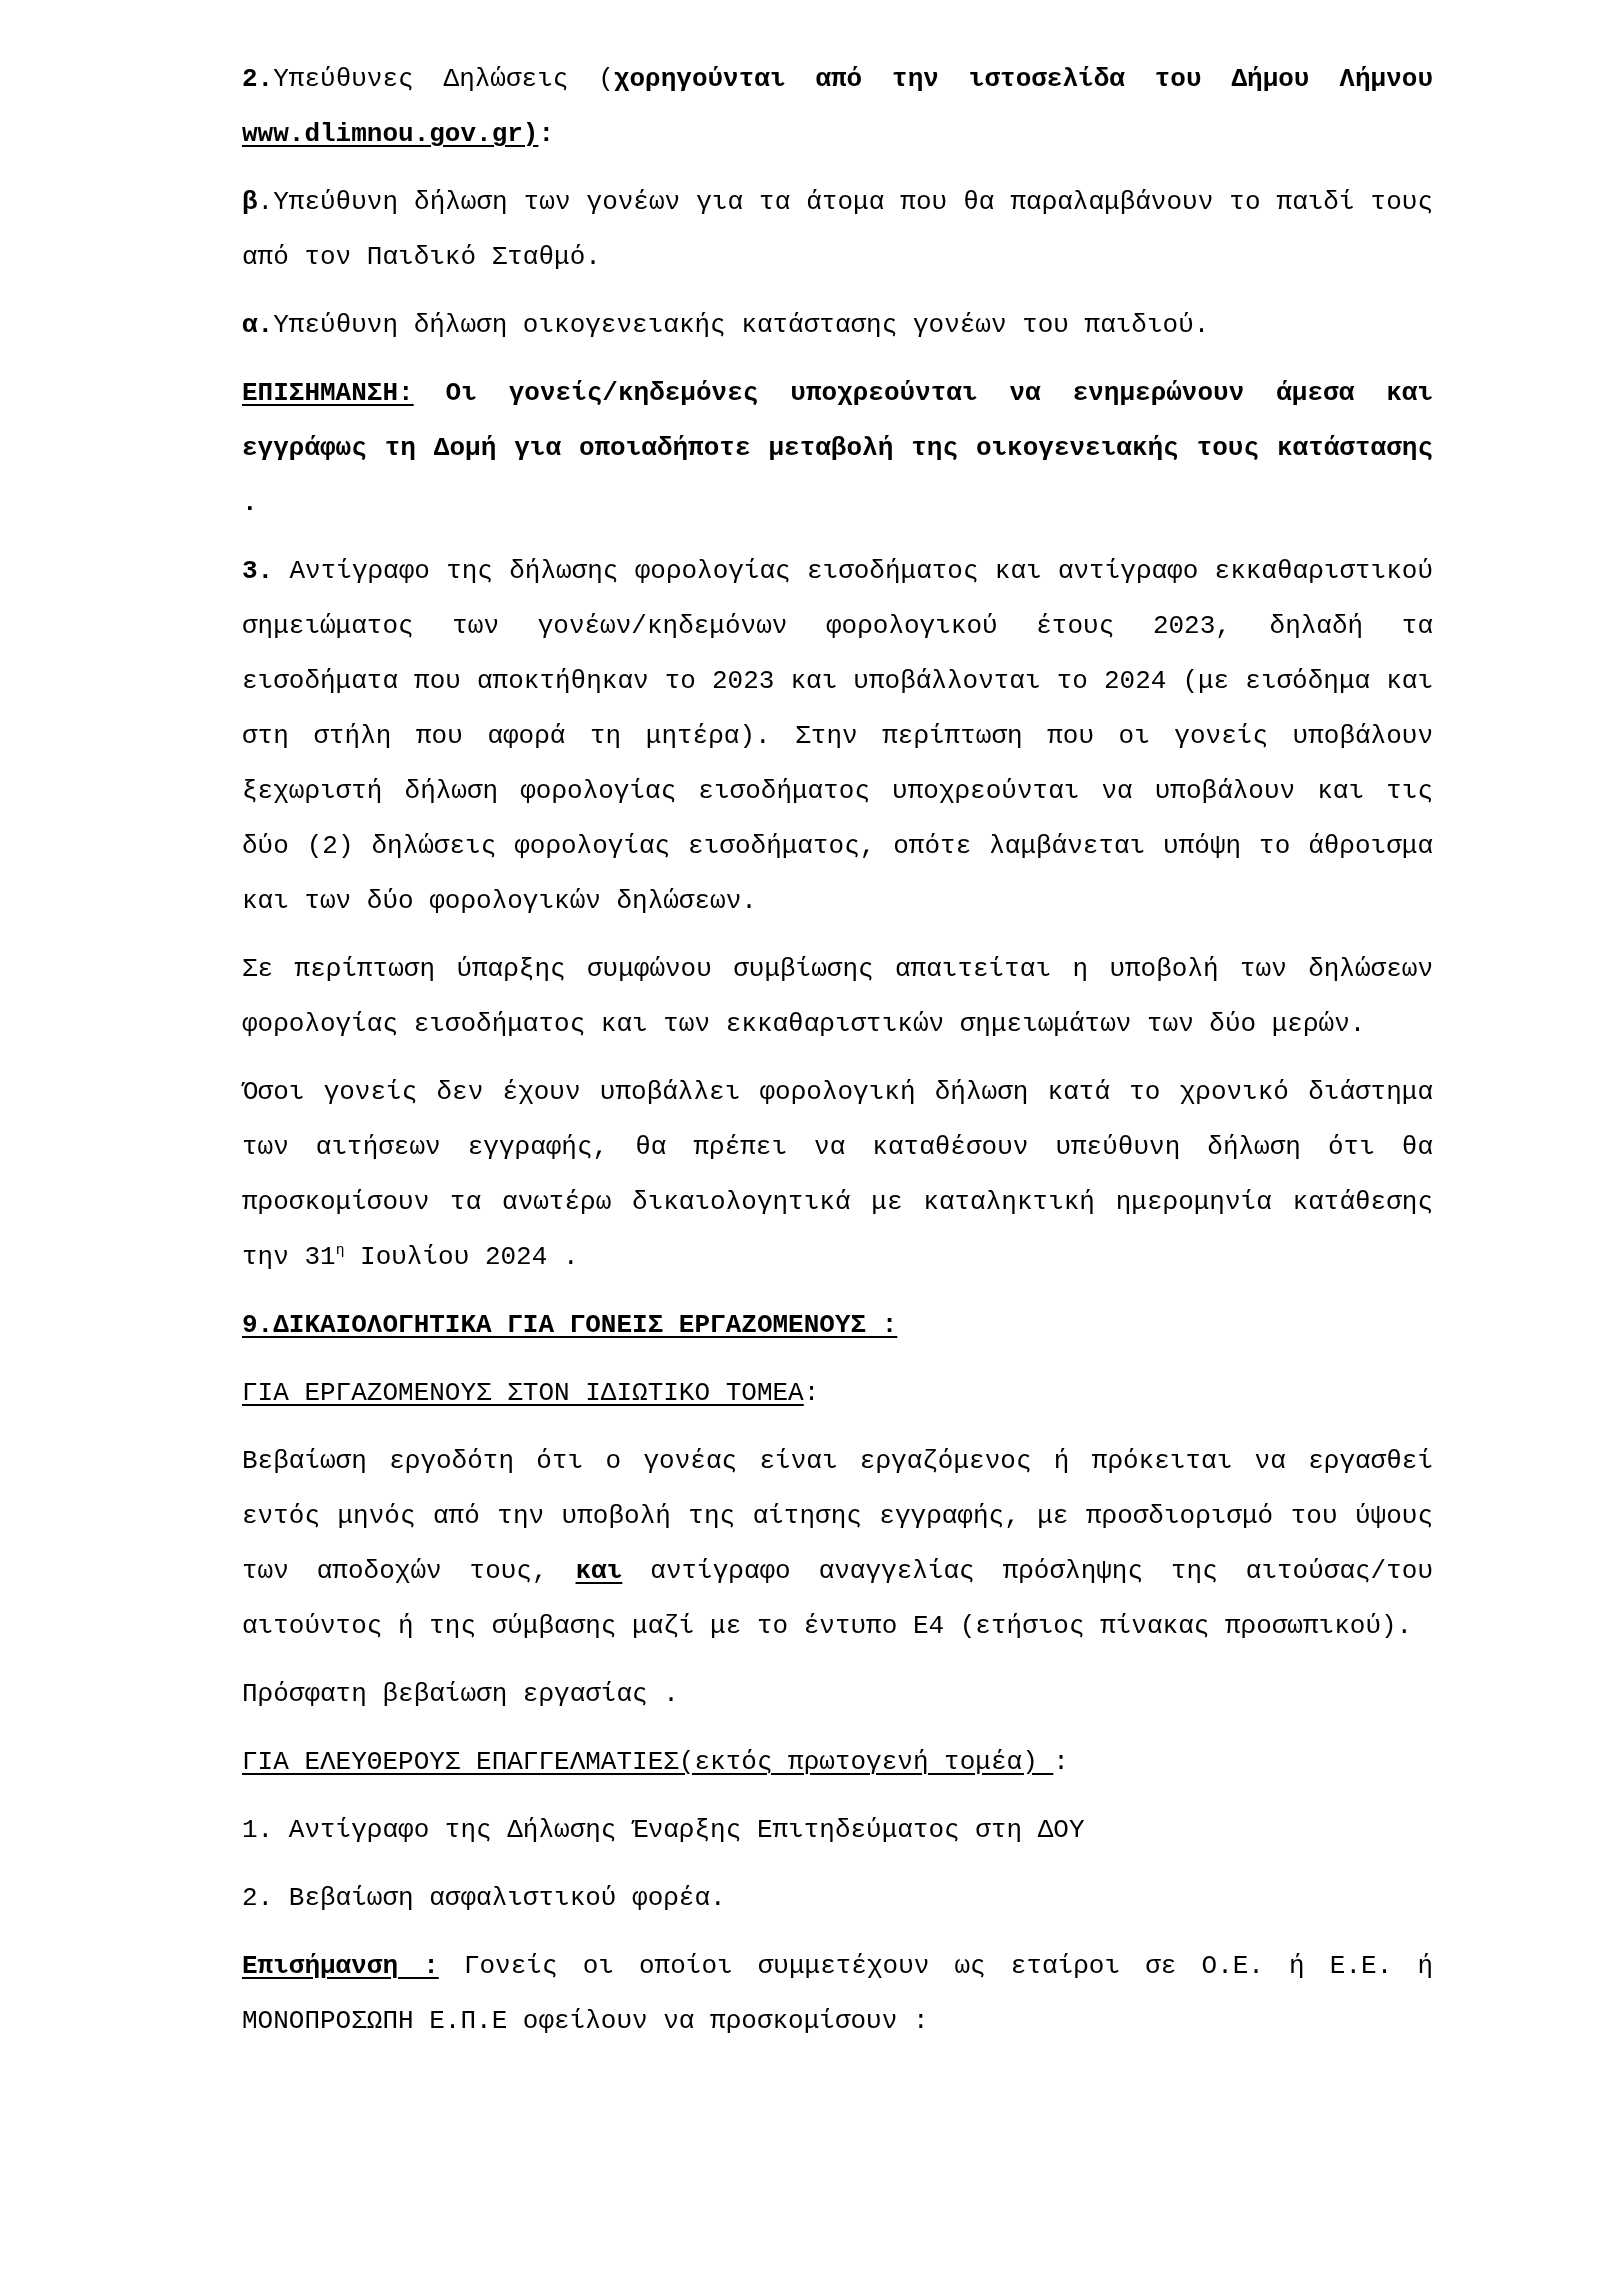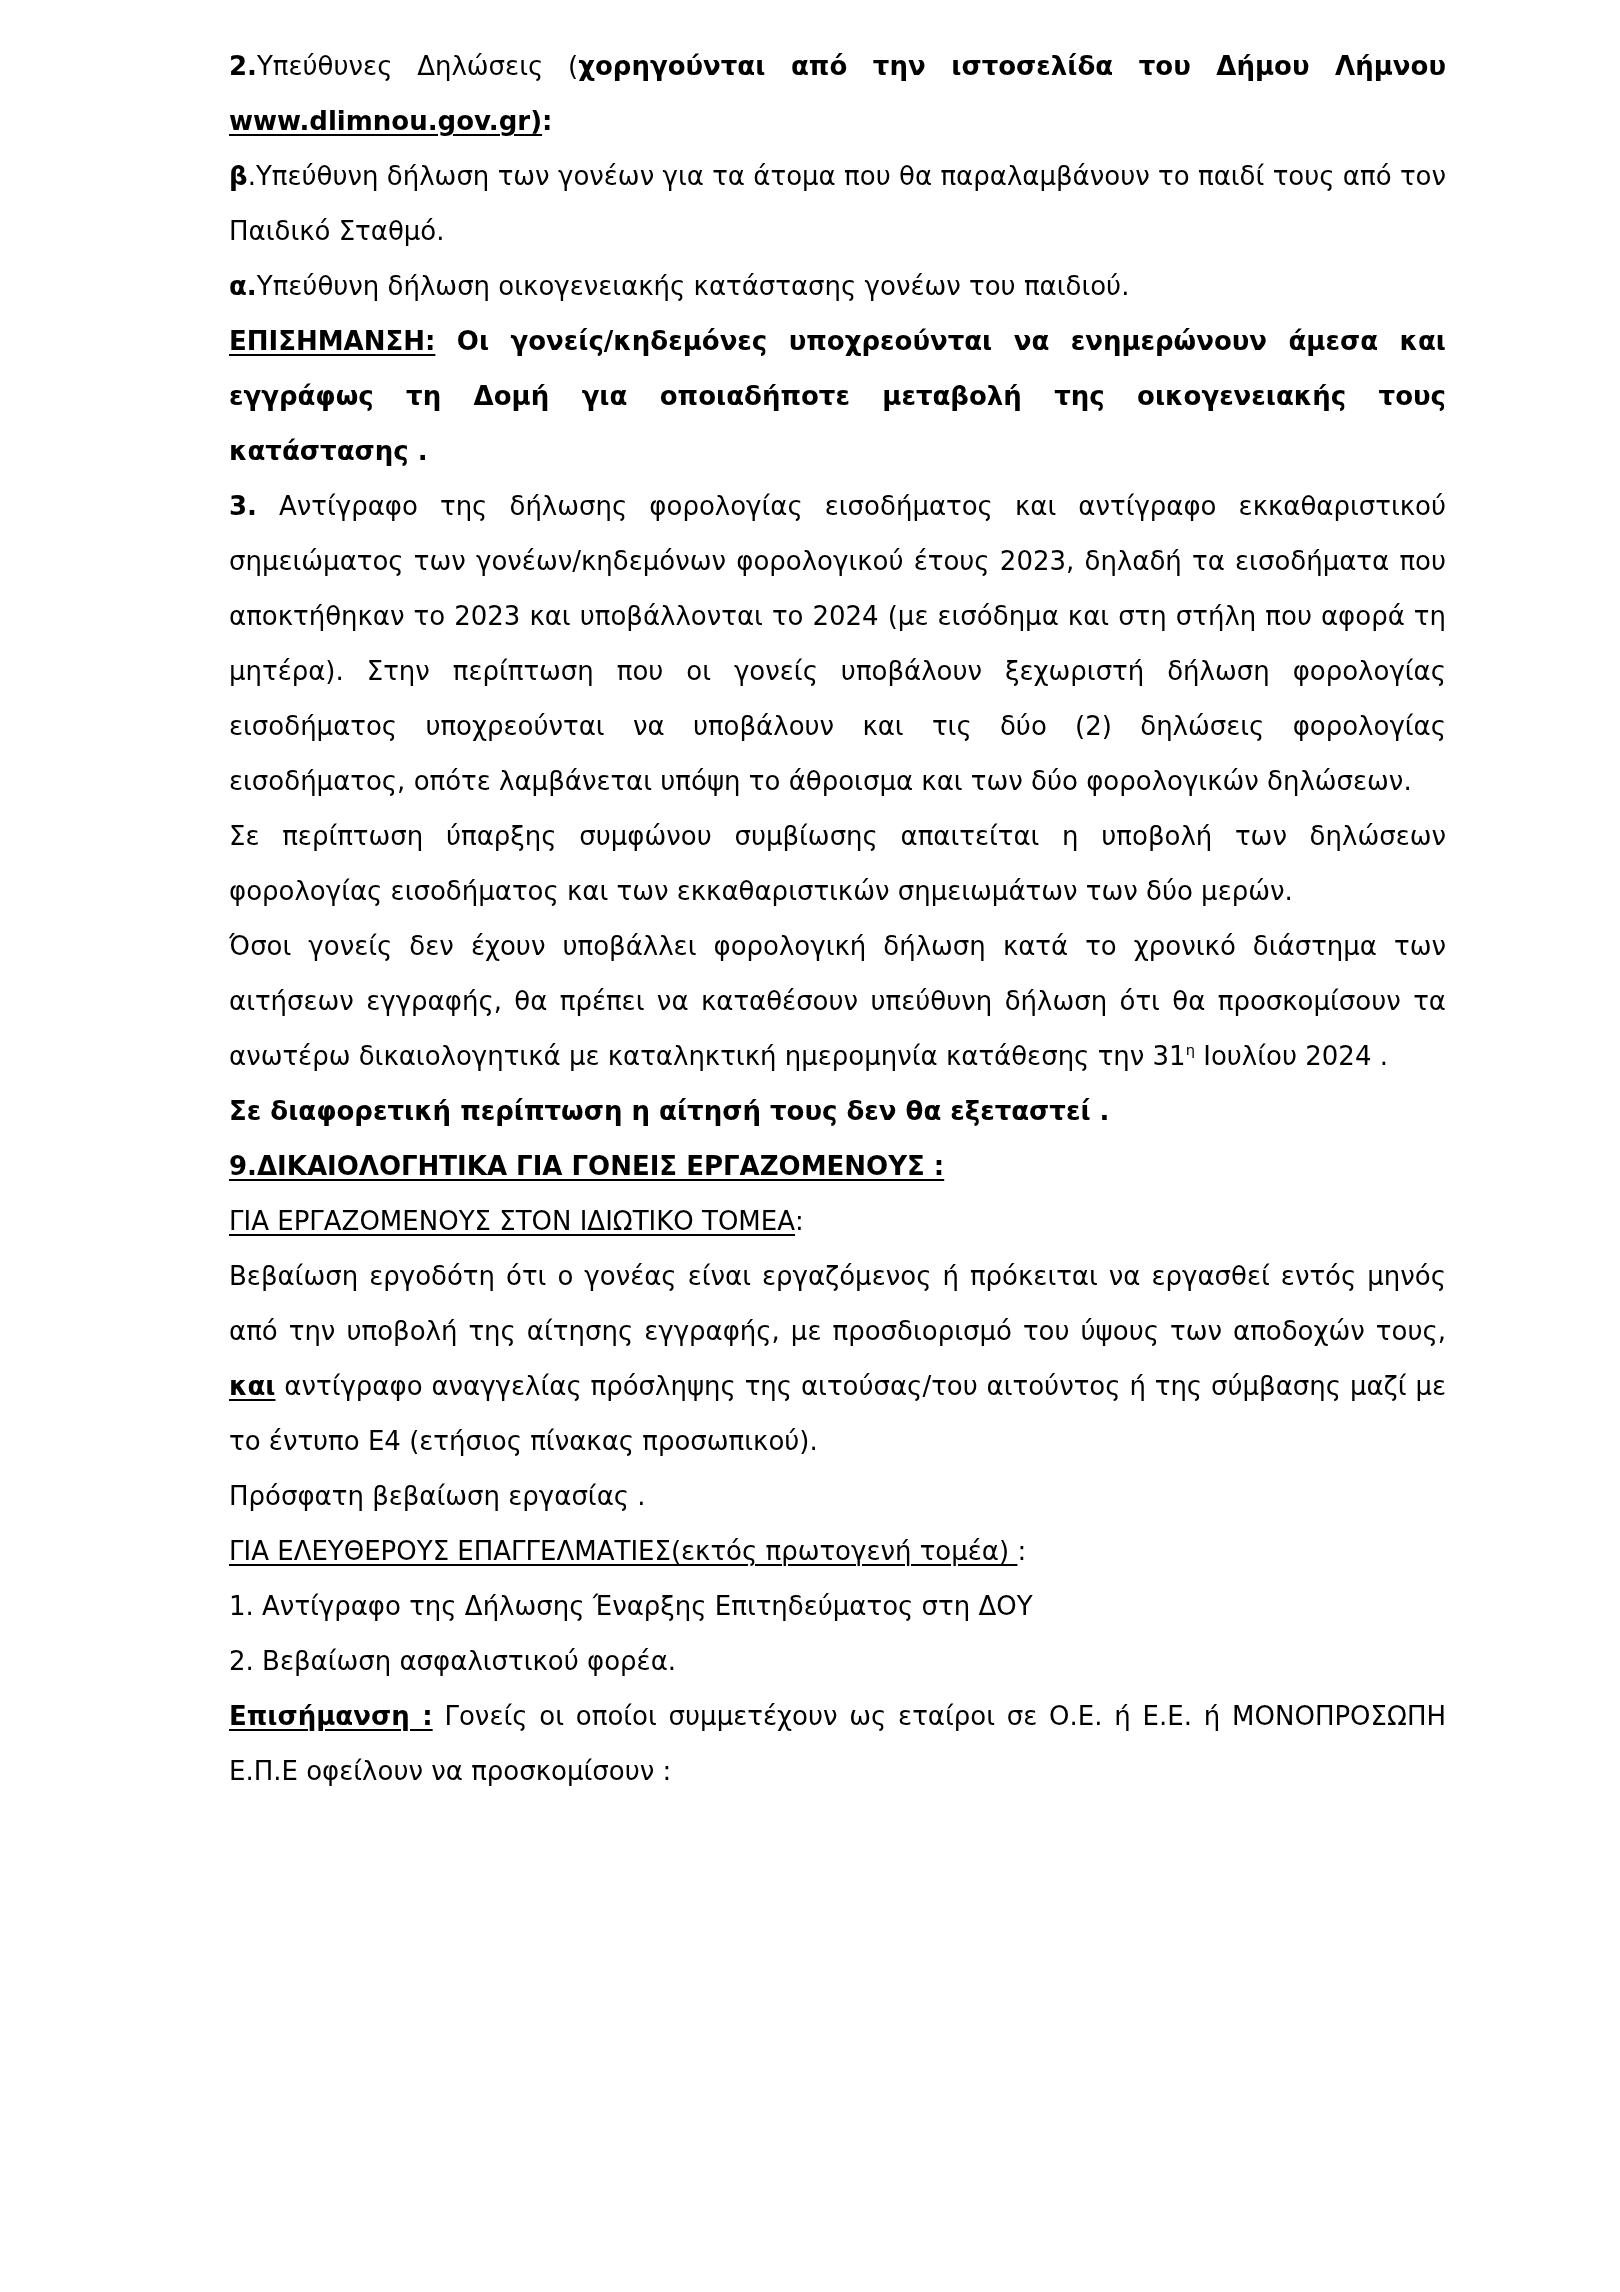--- a/index.html
+++ b/index.html
@@ -7,38 +7,37 @@
   .page {
     position: absolute;
     left: 229px;
     top: 39px;
     width: 1217px;
     font-family: "DejaVu Sans", sans-serif;
     font-size: 26px;
     line-height: 55px;
     color: #000000;
   }
-  .para { margin: 0; padding: 0; text-align: justify; text-align-last: left; }
+  .para { margin: 13px; padding: 0; text-align: justify; text-align-last: left; font-family: Liberation Mono, monospace; }
   .run.b { font-weight: bold; }
   .run.u { text-decoration: underline; text-decoration-thickness: 2px; text-underline-offset: 3.9px; }
   .run.sup { font-size: 14.7px; vertical-align: 9.8px; line-height: 0; }
   .run.link { text-decoration: underline; text-decoration-thickness: 2px; text-underline-offset: 3.9px; color: #000; cursor: pointer; }
 </style>
 </head>
 <body>
 
 <div class="page" id="page">
     <p class="para"><span class="run b">2.</span><span class="run">Υπεύθυνες Δηλώσεις (</span><span class="run b">χορηγούνται  από την ιστοσελίδα του Δήμου Λήμνου </span><a class="run b link">www.dlimnou.gov.gr)</a><span class="run b">:</span></p>
     <p class="para"><span class="run b">β</span><span class="run">.Υπεύθυνη δήλωση των γονέων για τα άτομα που θα παραλαμβάνουν το παιδί τους από τον Παιδικό Σταθμό.</span></p>
     <p class="para"><span class="run b">α.</span><span class="run">Υπεύθυνη δήλωση οικογενειακής κατάστασης γονέων του παιδιού.</span></p>
     <p class="para"><span class="run b u">ΕΠΙΣΗΜΑΝΣΗ:</span><span class="run b"> Οι γονείς/κηδεμόνες υποχρεούνται να ενημερώνουν άμεσα και εγγράφως τη Δομή για οποιαδήποτε μεταβολή της οικογενειακής τους κατάστασης .</span></p>
     <p class="para"><span class="run b">3.</span><span class="run"> Αντίγραφο της δήλωσης φορολογίας εισοδήματος και αντίγραφο εκκαθαριστικού σημειώματος των γονέων/κηδεμόνων φορολογικού έτους 2023, δηλαδή τα εισοδήματα που αποκτήθηκαν το 2023 και υποβάλλονται το 2024 (με εισόδημα και στη στήλη που αφορά τη μητέρα). Στην περίπτωση που οι γονείς υποβάλουν ξεχωριστή δήλωση φορολογίας εισοδήματος υποχρεούνται να υποβάλουν και τις δύο (2) δηλώσεις φορολογίας εισοδήματος, οπότε λαμβάνεται υπόψη το άθροισμα και των δύο φορολογικών δηλώσεων.</span></p>
     <p class="para"><span class="run">Σε περίπτωση ύπαρξης συμφώνου συμβίωσης απαιτείται η υποβολή των δηλώσεων φορολογίας εισοδήματος και των εκκαθαριστικών σημειωμάτων των δύο μερών.</span></p>
     <p class="para"><span class="run">Όσοι γονείς δεν έχουν υποβάλλει φορολογική δήλωση κατά το χρονικό διάστημα των αιτήσεων εγγραφής, θα πρέπει να καταθέσουν υπεύθυνη δήλωση ότι θα προσκομίσουν τα ανωτέρω δικαιολογητικά  με καταληκτική ημερομηνία κατάθεσης την 31</span><span class="run sup">η</span><span class="run"> Ιουλίου 2024 .</span></p>
-    <p class="para"><span class="run b">Σε διαφορετική περίπτωση η αίτησή τους δεν θα εξεταστεί .</span></p>
     <p class="para"><span class="run b u">9.ΔΙΚΑΙΟΛΟΓΗΤΙΚΑ ΓΙΑ ΓΟΝΕΙΣ ΕΡΓΑΖΟΜΕΝΟΥΣ :</span></p>
     <p class="para"><span class="run u">ΓΙΑ ΕΡΓΑΖΟΜΕΝΟΥΣ ΣΤΟΝ ΙΔΙΩΤΙΚΟ ΤΟΜΕΑ</span><span class="run">:</span></p>
     <p class="para"><span class="run">Βεβαίωση εργοδότη ότι ο γονέας  είναι εργαζόμενος ή πρόκειται να εργασθεί εντός μηνός από την υποβολή της αίτησης εγγραφής, με προσδιορισμό του ύψους των αποδοχών τους, </span><span class="run b u">και</span><span class="run"> αντίγραφο αναγγελίας πρόσληψης της αιτούσας/του αιτούντος ή της σύμβασης μαζί με το έντυπο Ε4 (ετήσιος πίνακας προσωπικού).</span></p>
     <p class="para"><span class="run">Πρόσφατη βεβαίωση εργασίας .</span></p>
     <p class="para"><span class="run u">ΓΙΑ ΕΛΕΥΘΕΡΟΥΣ ΕΠΑΓΓΕΛΜΑΤΙΕΣ(εκτός πρωτογενή τομέα) </span><span class="run">:</span></p>
     <p class="para"><span class="run">1. Αντίγραφο της Δήλωσης Έναρξης Επιτηδεύματος στη ΔΟΥ</span></p>
     <p class="para"><span class="run">2. Βεβαίωση ασφαλιστικού φορέα.</span></p>
     <p class="para"><span class="run b u">Επισήμανση :</span><span class="run"> Γονείς οι οποίοι συμμετέχουν ως εταίροι  σε  Ο.Ε. ή Ε.Ε. ή ΜΟΝΟΠΡΟΣΩΠΗ Ε.Π.Ε οφείλουν να προσκομίσουν :</span></p>
   </div>
 

